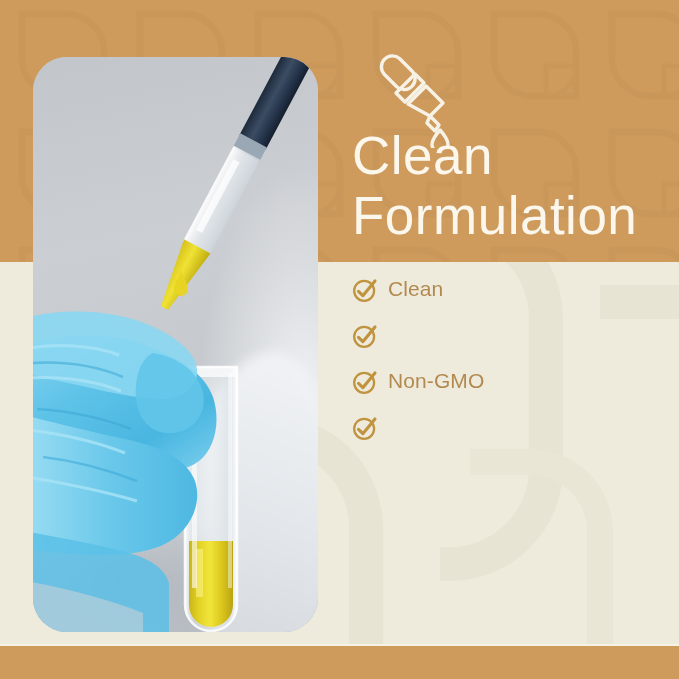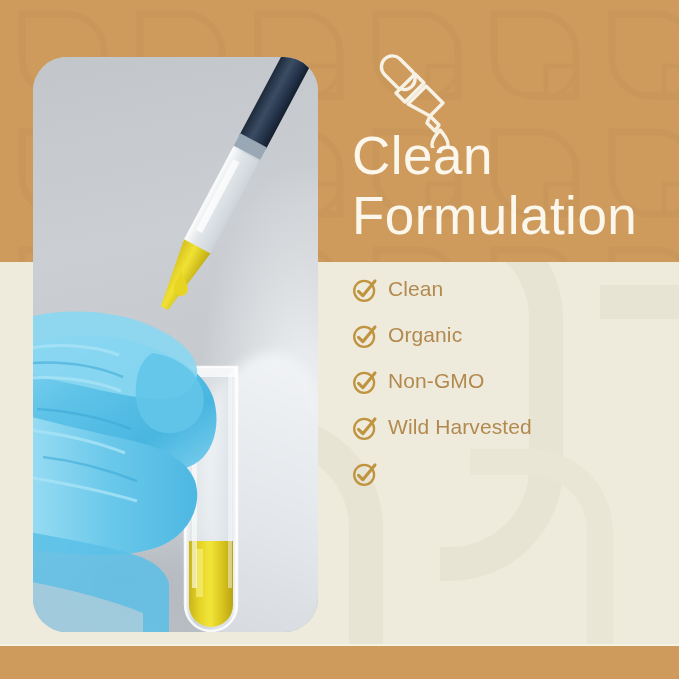--- a/index.html
+++ b/index.html
@@ -306,38 +306,30 @@
         <path d="M7.5 16.5 L12.5 21.5 L26.5 4.5" fill="none" stroke="#c0933f" stroke-width="3.6" stroke-linecap="round" stroke-linejoin="round"></path>
       </svg>
       <div class="check-label">Clean</div>
     </div>
 
     <div class="check-item">
       <svg class="check-icon" viewBox="0 0 30 30">
         <circle cx="14" cy="16" r="11.5" fill="none" stroke="#c0933f" stroke-width="2.6"></circle>
         <path d="M7.5 16.5 L12.5 21.5 L26.5 4.5" fill="none" stroke="#c0933f" stroke-width="3.6" stroke-linecap="round" stroke-linejoin="round"></path>
       </svg>
-      <div class="check-label">Organic</div>
     </div>
 
     <div class="check-item">
       <svg class="check-icon" viewBox="0 0 30 30">
         <circle cx="14" cy="16" r="11.5" fill="none" stroke="#c0933f" stroke-width="2.6"></circle>
         <path d="M7.5 16.5 L12.5 21.5 L26.5 4.5" fill="none" stroke="#c0933f" stroke-width="3.6" stroke-linecap="round" stroke-linejoin="round"></path>
       </svg>
       <div class="check-label">Non-GMO</div>
     </div>
 
-    <div class="check-item">
-      <svg class="check-icon" viewBox="0 0 30 30">
-        <circle cx="14" cy="16" r="11.5" fill="none" stroke="#c0933f" stroke-width="2.6"></circle>
-        <path d="M7.5 16.5 L12.5 21.5 L26.5 4.5" fill="none" stroke="#c0933f" stroke-width="3.6" stroke-linecap="round" stroke-linejoin="round"></path>
-      </svg>
-      <div class="check-label">Wild Harvested</div>
-    </div>
 
     <div class="check-item">
       <svg class="check-icon" viewBox="0 0 30 30">
         <circle cx="14" cy="16" r="11.5" fill="none" stroke="#c0933f" stroke-width="2.6"></circle>
         <path d="M7.5 16.5 L12.5 21.5 L26.5 4.5" fill="none" stroke="#c0933f" stroke-width="3.6" stroke-linecap="round" stroke-linejoin="round"></path>
       </svg>
     </div>
 
 
 

